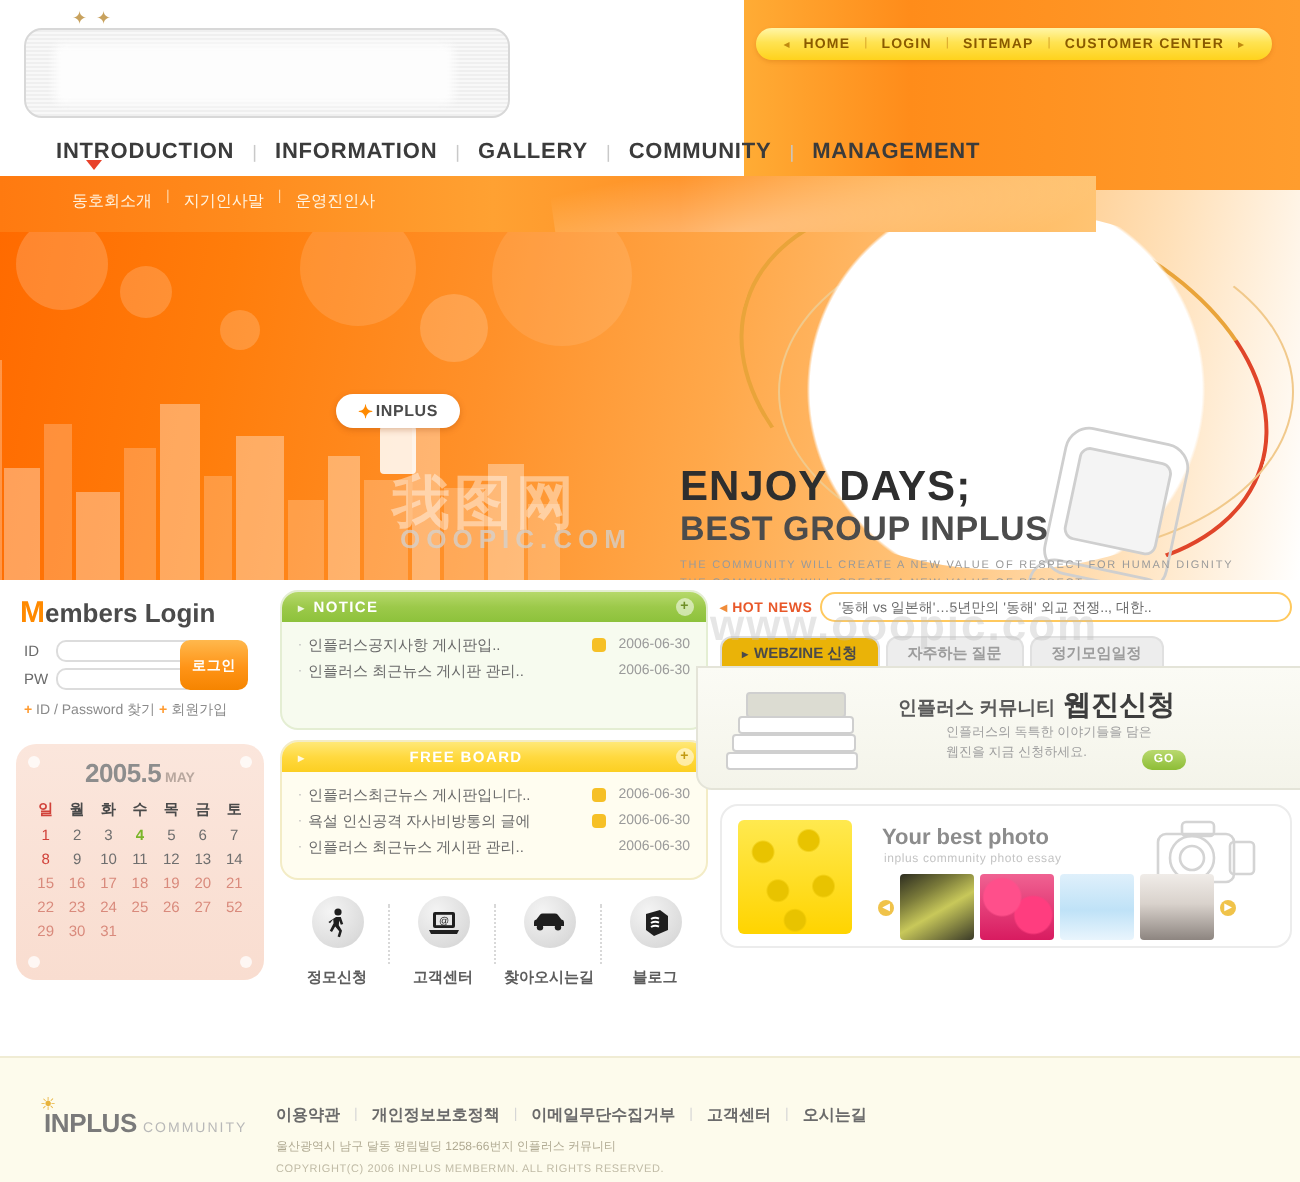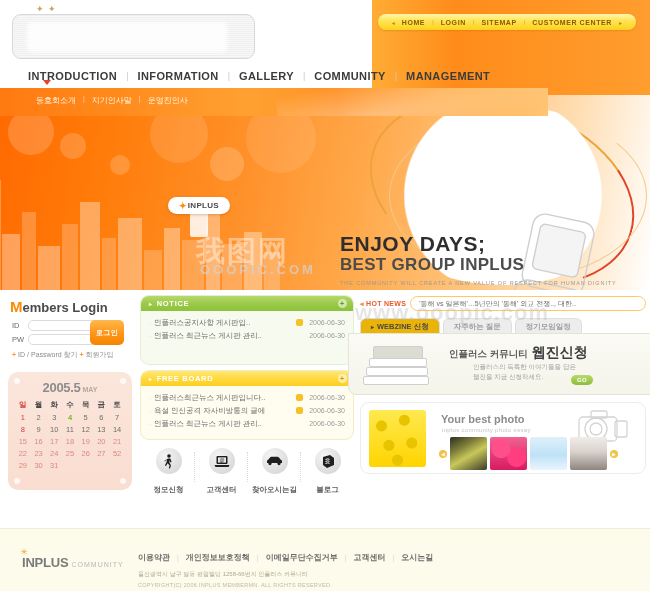--- a/index.html
+++ b/index.html
@@ -200,21 +200,21 @@
   .brow .bd{ color:#9a9a9a; font-size:7px; margin-left:6px; }
   .brow .dotm{ color:#b6b6b6; margin-right:3px; font-size:6px;}
   .brow .new{ display:inline-block; width:7px;height:7px;border-radius:2px;
     background:#f6c026; margin-left:3px; }
 
   #notice-board{ left:140px; top:5px; width:214px; height:70px;
     background:#f7fbef; border:1px solid #e4eed3;}
   #notice-board .bh{ background:linear-gradient(180deg,#b6d96b 0%,#9cc94a 50%,#8dc23b 100%);}
   #free-board{ left:140px; top:80px; width:214px; height:70px;
     background:#fffdf0; border:1px solid #f3ecc6;}
-  #free-board .bh{ background:linear-gradient(180deg,#ffe877 0%,#ffd93f 50%,#fccf22 100%); color:#fff;}
+  #free-board .bh{ background:linear-gradient(180deg,#ffe877 0%,#ffd93f 50%,#fccf22 100%); color:#fff;gap:48px;}
   #free-board .plus{ color:#c29a12; }
 
   
   .quick{ position:absolute; left:142px; top:158px; width:212px; display:flex; }
   .qitem{ width:53px; text-align:center; position:relative; }
   .qitem .sep{ position:absolute; right:0; top:4px; height:30px; border-right:1px dotted #d8d8d8;}
   .qcirc{
     width:26px; height:26px; border-radius:50%; margin:0 auto 4px;
     background: radial-gradient(circle at 35% 30%, #f4f4f4 0%, #dcdcdc 70%, #cfcfcf 100%);
     display:flex; align-items:center; justify-content:center; font-size:13px; color:#2b2b2b;

